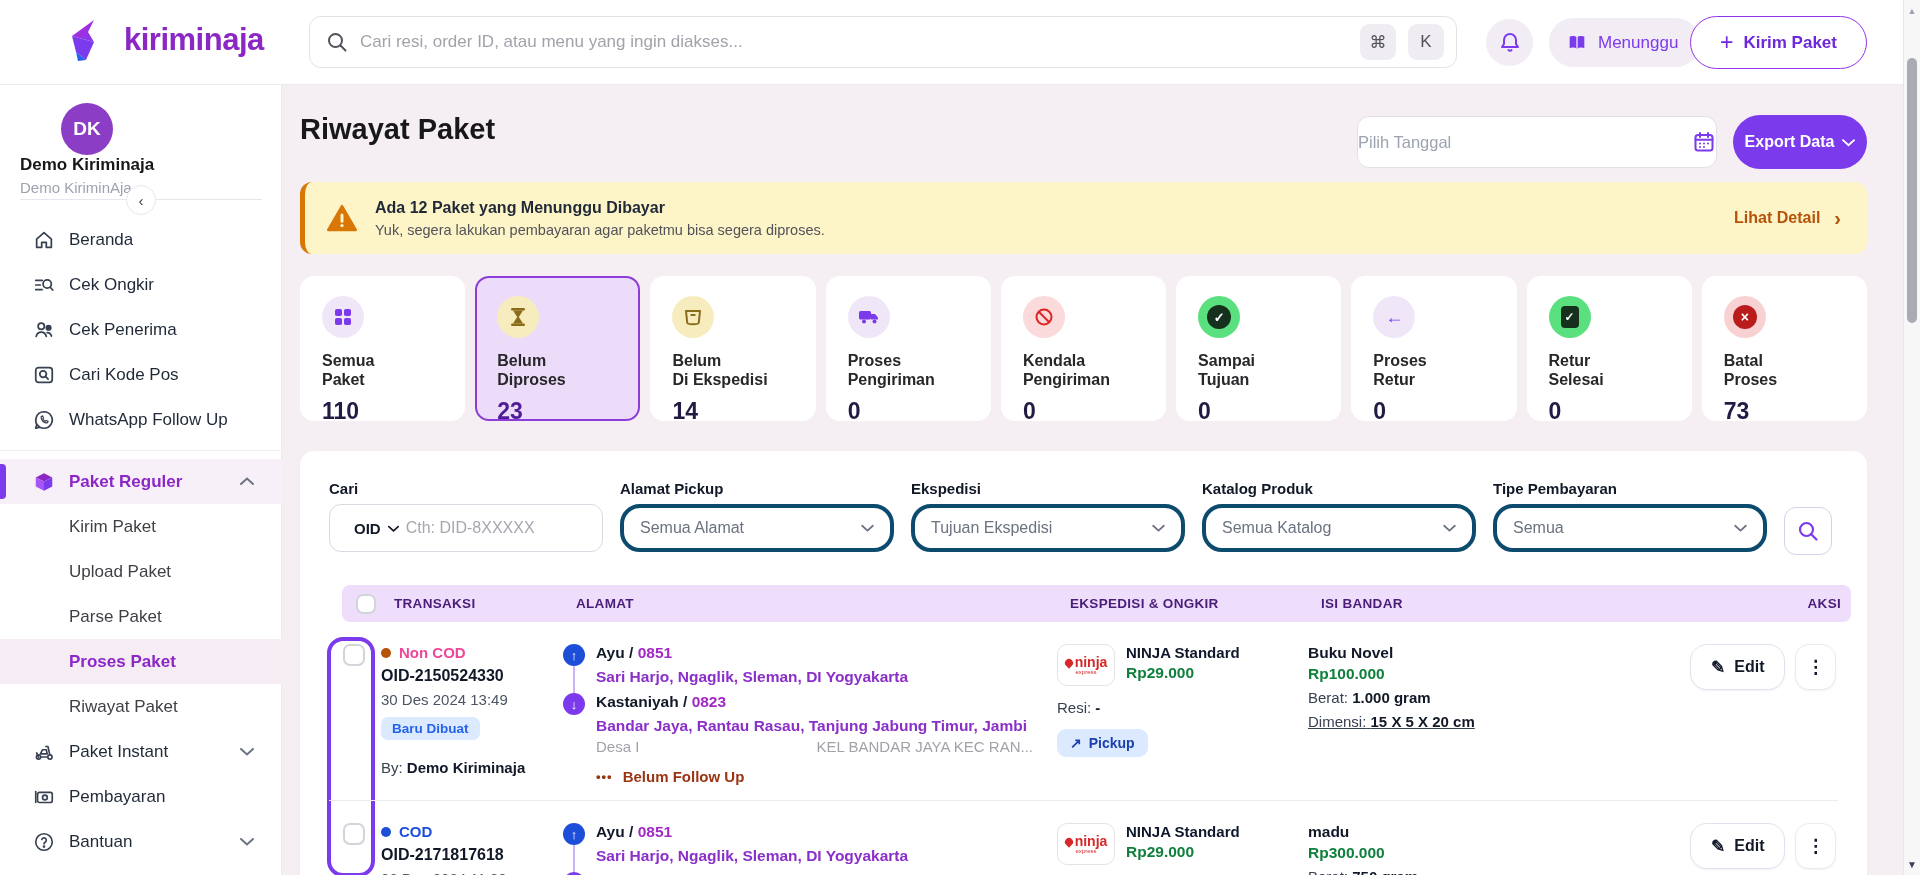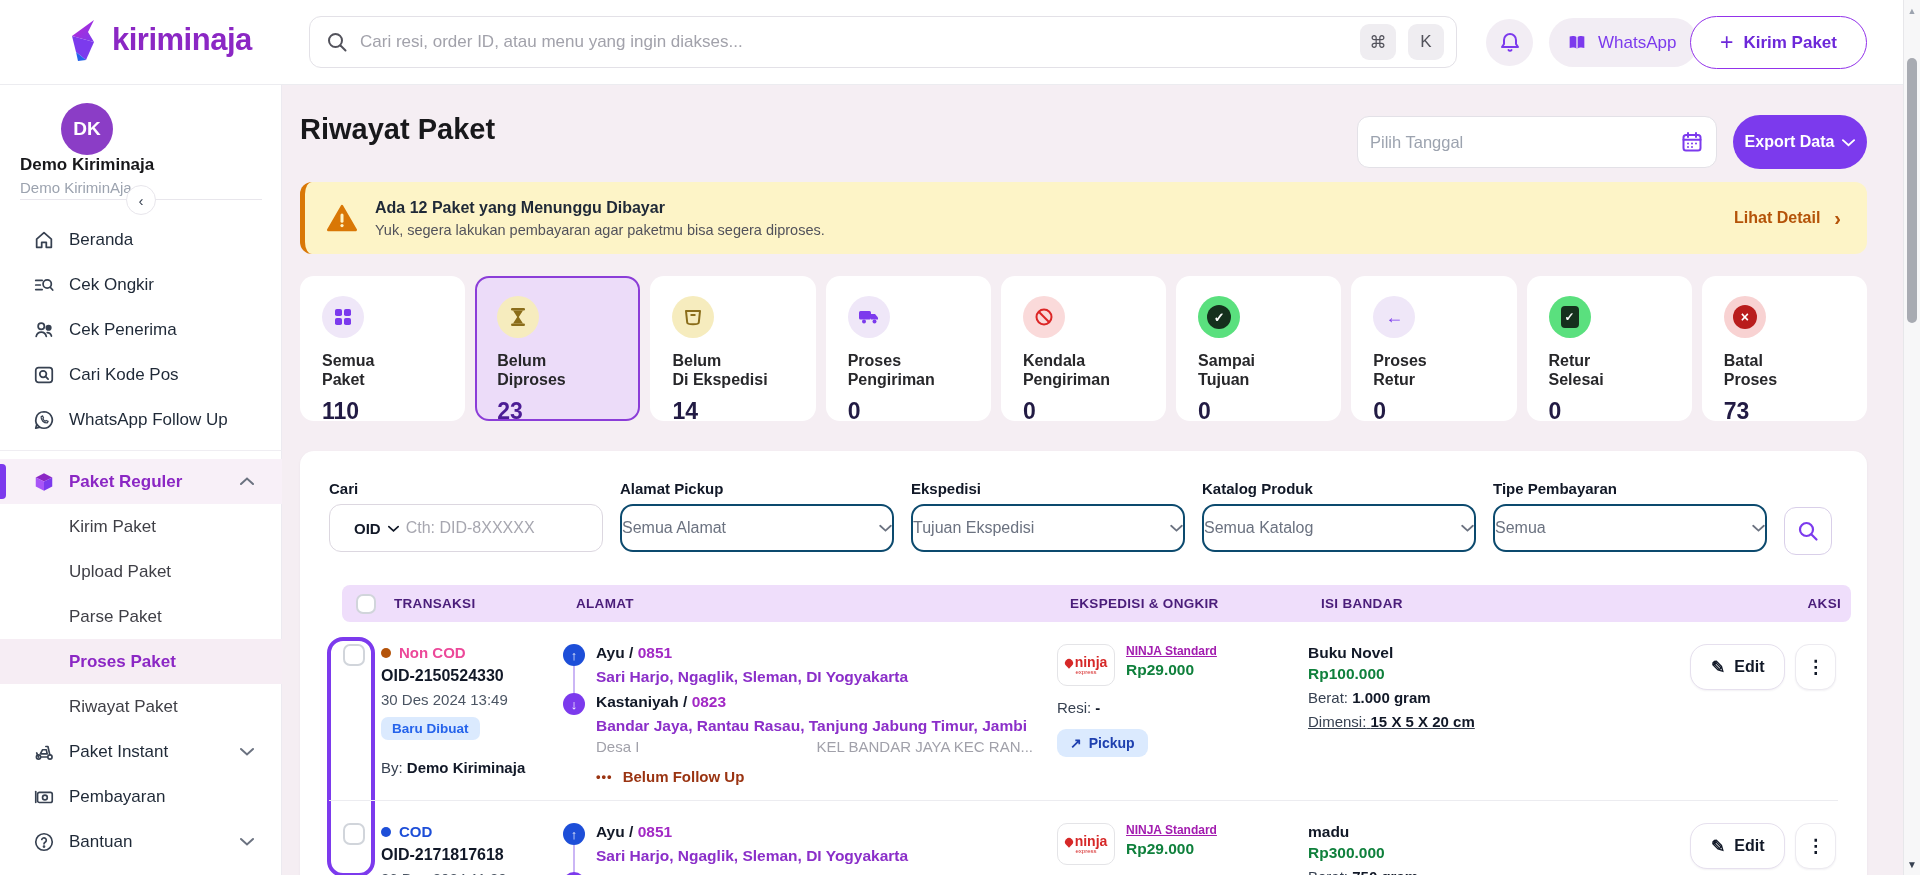--- a/index.html
+++ b/index.html
@@ -1,21 +1,21 @@
 <!DOCTYPE html>
 <html><head>
 <meta charset="utf-8">
 <style>
   * { margin:0; padding:0; box-sizing:border-box; }
   html,body { width:1920px; height:875px; overflow:hidden; font-family:"Liberation Sans",sans-serif; background:#f5eef3; }
   #app { position:relative; width:1920px; height:875px; }
 
   
   .header { position:absolute; left:0; top:0; width:1920px; height:85px; background:#ffffff; border-bottom:1px solid #ececf0; z-index:20; }
-  .logo { position:absolute; left:64px; top:18px; display:flex; align-items:center; gap:6px; }
+  .logo { position:absolute; left:64px; top:18px; display:flex; align-items:center; gap:18px; }
   .logo-text { font-size:31px; font-weight:800; color:#8b27c4; letter-spacing:-0.5px; }
   .searchbar { position:absolute; left:309px; top:16px; width:1148px; height:52px; border:1px solid #e3e1e7; border-radius:12px; display:flex; align-items:center; padding:0 12px 0 16px; gap:12px; background:#fff; }
   .searchbar input { flex:1; border:none; outline:none; font-size:17px; color:#374151; font-family:inherit; }
   .searchbar input::placeholder { color:#a2a2ab; }
   .kbd { width:36px; height:36px; border-radius:9px; background:#efedf1; color:#52525b; display:flex; align-items:center; justify-content:center; font-size:17px; }
   .hbtn-circle { position:absolute; width:47px; height:47px; border-radius:50%; background:#f2edf4; display:flex; align-items:center; justify-content:center; cursor:pointer; }
   .tutorial { position:absolute; left:1549px; top:18px; height:49px; border-radius:25px; background:#f2edf4; display:flex; align-items:center; gap:10px; padding:0 22px 0 17px; color:#7c3aed; font-size:17px; font-weight:500; cursor:pointer; }
   .kirim { position:absolute; left:1690px; top:16px; width:177px; height:53px; border:1.6px solid #9333ea; border-radius:27px; background:#fff; display:flex; align-items:center; justify-content:center; gap:10px; color:#6d28d9; font-size:17px; font-weight:700; cursor:pointer; }
   .plus-glyph { font-size:23px; font-weight:400; line-height:1; }
 
@@ -35,21 +35,21 @@
   .side-item.parent-active { background:#f8f0f8; color:#8b27c4; font-weight:700; }
   .side-item.parent-active .sicon { color:#7c3aed; }
   .accent-bar { position:absolute; left:0; top:5px; bottom:5px; width:6px; background:#7c3aed; border-radius:0 4px 4px 0; }
   .chev-right { position:absolute; right:28px; color:#6b7280; display:flex; }
   .sub-item { height:45px; display:flex; align-items:center; padding-left:69px; font-size:17px; color:#3f3f46; cursor:pointer; }
   .sub-item.active { background:#f6edf4; color:#8b27c4; font-weight:600; }
 
   
   .main { position:absolute; left:282px; top:85px; width:1621px; height:790px; overflow:hidden; background:#f5eef3; }
   .page-title { position:absolute; left:18px; top:28px; font-size:29px; font-weight:800; color:#18181b; }
-  .datebox { position:absolute; left:1075px; top:31px; width:360px; height:52px; background:#fff; border:1px solid #e3e1e7; border-radius:12px; display:flex; align-items:center; padding:0 12px; gap:10px; }
+  .datebox { position:absolute; left:1075px; top:31px; width:360px; height:52px; background:#fff; border:1px solid #e3e1e7; border-radius:12px; display:flex; align-items:center; padding:0 0; gap:10px; }
   .datebox input { flex:1; border:none; outline:none; font-size:16.5px; color:#374151; font-family:inherit; }
   .datebox input::placeholder { color:#9ca3af; }
   .export-btn { position:absolute; left:1451px; top:30px; width:134px; height:54px; border-radius:27px; background:#7c3aed; color:#fff; font-size:16px; font-weight:700; display:flex; align-items:center; justify-content:center; gap:8px; cursor:pointer; border:none; }
 
   .banner { position:absolute; left:18px; top:97px; width:1567px; height:72px; background:#fdf4c7; border-left:5px solid #d97706; border-radius:12px; display:flex; align-items:center; }
   .warn-wrap { margin:0 18px 0 22px; display:flex; }
   .banner-title { font-size:16px; font-weight:700; color:#1f2937; }
   .banner-sub { font-size:14.5px; color:#52525b; margin-top:5px; }
   .banner-link { margin-left:auto; margin-right:26px; display:flex; align-items:center; gap:14px; color:#b45309; font-size:16px; font-weight:700; cursor:pointer; }
 
@@ -67,21 +67,21 @@
   .ci-inner-red { width:24px; height:24px; border-radius:50%; background:#b91c1c; color:#fff; display:flex; align-items:center; justify-content:center; font-size:14px; font-weight:700; }
   .ci .glyph { font-size:18px; font-weight:700; }
   .scard-label { margin-top:13px; font-size:16px; font-weight:600; color:#27272a; line-height:19px; }
   .scard-count { margin-top:9px; font-size:23px; font-weight:800; color:#221b44; }
   .scard.selected .scard-count { color:#4c1d95; }
 
   .fcard { position:absolute; left:18px; top:366px; width:1567px; height:480px; background:#fff; border-radius:14px; box-shadow:0 1px 3px rgba(40,20,60,.05); }
   .filters { position:absolute; left:29px; top:29px; display:flex; gap:17px; }
   .field { width:274px; }
   .field-label { display:block; font-size:15px; font-weight:700; color:#111827; margin-bottom:7px; }
-  .fselect { height:48px; border:2px solid #0c4a6e; border-radius:13px; display:flex; align-items:center; justify-content:space-between; padding:0 0; cursor:pointer; background:#fff; }
+  .fselect { height:48px; border:4px solid #0c4a6e; border-radius:20px; display:flex; align-items:center; justify-content:space-between; padding:0 16px; cursor:pointer; background:#fff; }
   .fselect .val { font-size:16px; color:#6b7280; }
   .cari-input { height:48px; border:1px solid #dcd7e0; border-radius:12px; display:flex; align-items:center; padding:0 12px 0 24px; gap:7px; background:#fff; }
   .cari-prefix { font-size:15px; font-weight:700; color:#111827; }
   .cari-input input { flex:1; min-width:0; border:none; outline:none; font-size:16px; color:#374151; font-family:inherit; }
   .cari-input input::placeholder { color:#a7a7b0; }
   .fsearch-btn { width:48px; height:48px; border:1px solid #d9cfe9; border-radius:12px; background:#fff; display:flex; align-items:center; justify-content:center; color:#7c3aed; cursor:pointer; margin-top:27px; }
 
   .tgrid { display:grid; grid-template-columns:52px 182px 494px 251px 382px 148px; }
   .thead { position:absolute; left:29px; top:134px; width:1509px; height:37px; background:#efdefb; border-radius:8px; align-items:center;margin-left:13px; }
   .th { font-size:13.5px; font-weight:700; color:#4a1d7a; letter-spacing:.3px; }
@@ -114,21 +114,21 @@
   .addr-note { display:flex; justify-content:space-between; padding-left:33px; margin-top:3px; font-size:15px; color:#a1a1aa; }
   .followup { display:flex; align-items:center; gap:10px; padding-left:33px; margin-top:13px; font-size:15px; font-weight:700; color:#9a3412; cursor:pointer; }
   .fdots { letter-spacing:1px; font-size:13px; }
 
   .courier { display:flex; gap:11px; }
   .njbox { width:58px; height:42px; border:1px solid #e4e4e7; border-radius:10px; display:flex; flex-direction:column; align-items:center; justify-content:center; background:#fff; }
   .njline { display:flex; align-items:flex-end; gap:2px; }
   .pin { width:8px; height:8px; background:#d62828; border-radius:50% 50% 50% 0; transform:rotate(-45deg); margin-bottom:2px; }
   .njname { font-size:14px; font-weight:800; color:#d62828; line-height:14px; }
   .njsub { font-size:6px; color:#d62828; line-height:7px; }
-  .cname { font-size:12px; font-weight:700; color:#a21caf;text-decoration:underline; }
+  .cname { font-size:15px; font-weight:700; color:#0f172a; }
   .cprice { font-size:15.5px; font-weight:700; color:#0f803c; margin-top:3px; }
   .resi-line { font-size:15px; color:#374151; margin-top:13px; }
   .resi-line b { color:#111827; }
   .pickup-badge { display:inline-flex; align-items:center; gap:7px; margin-top:13px; background:#dbeafe; color:#1e40af; font-size:14px; font-weight:600; border-radius:9px; padding:6px 13px; }
 
   .isi-cell { max-width:190px; }
   .iname { font-size:15.5px; font-weight:700; color:#111827; }
   .iprice { font-size:15.5px; font-weight:700; color:#0f803c; margin-top:3px; }
   .iline { font-size:15px; color:#374151; margin-top:4px; line-height:21px; }
   .iline b { color:#111827; }
@@ -190,21 +190,21 @@
       </span>
     </div>
 
     <div class="tutorial">
       <span>
         <svg width="22" height="22" viewBox="0 0 24 24" fill="#7c3aed">
           <path d="M12 6C10 4.2 6.5 4 4 5v12.5c2.5-1 6-0.8 8 1 2-1.8 5.5-2 8-1V5c-2.5-1-6-0.8-8 1z"></path>
           <rect x="11.3" y="5.5" width="1.4" height="13" fill="#f2edf4"></rect>
         </svg>
       </span>
-      <span>WhatsApp</span>
+      <span>Menunggu</span>
     </div>
 
     <div class="kirim">
       <span class="plus-glyph">+</span>
       <span>Kirim Paket</span>
     </div>
   </div>
 
   <div class="sidebar">
     <div class="user">

